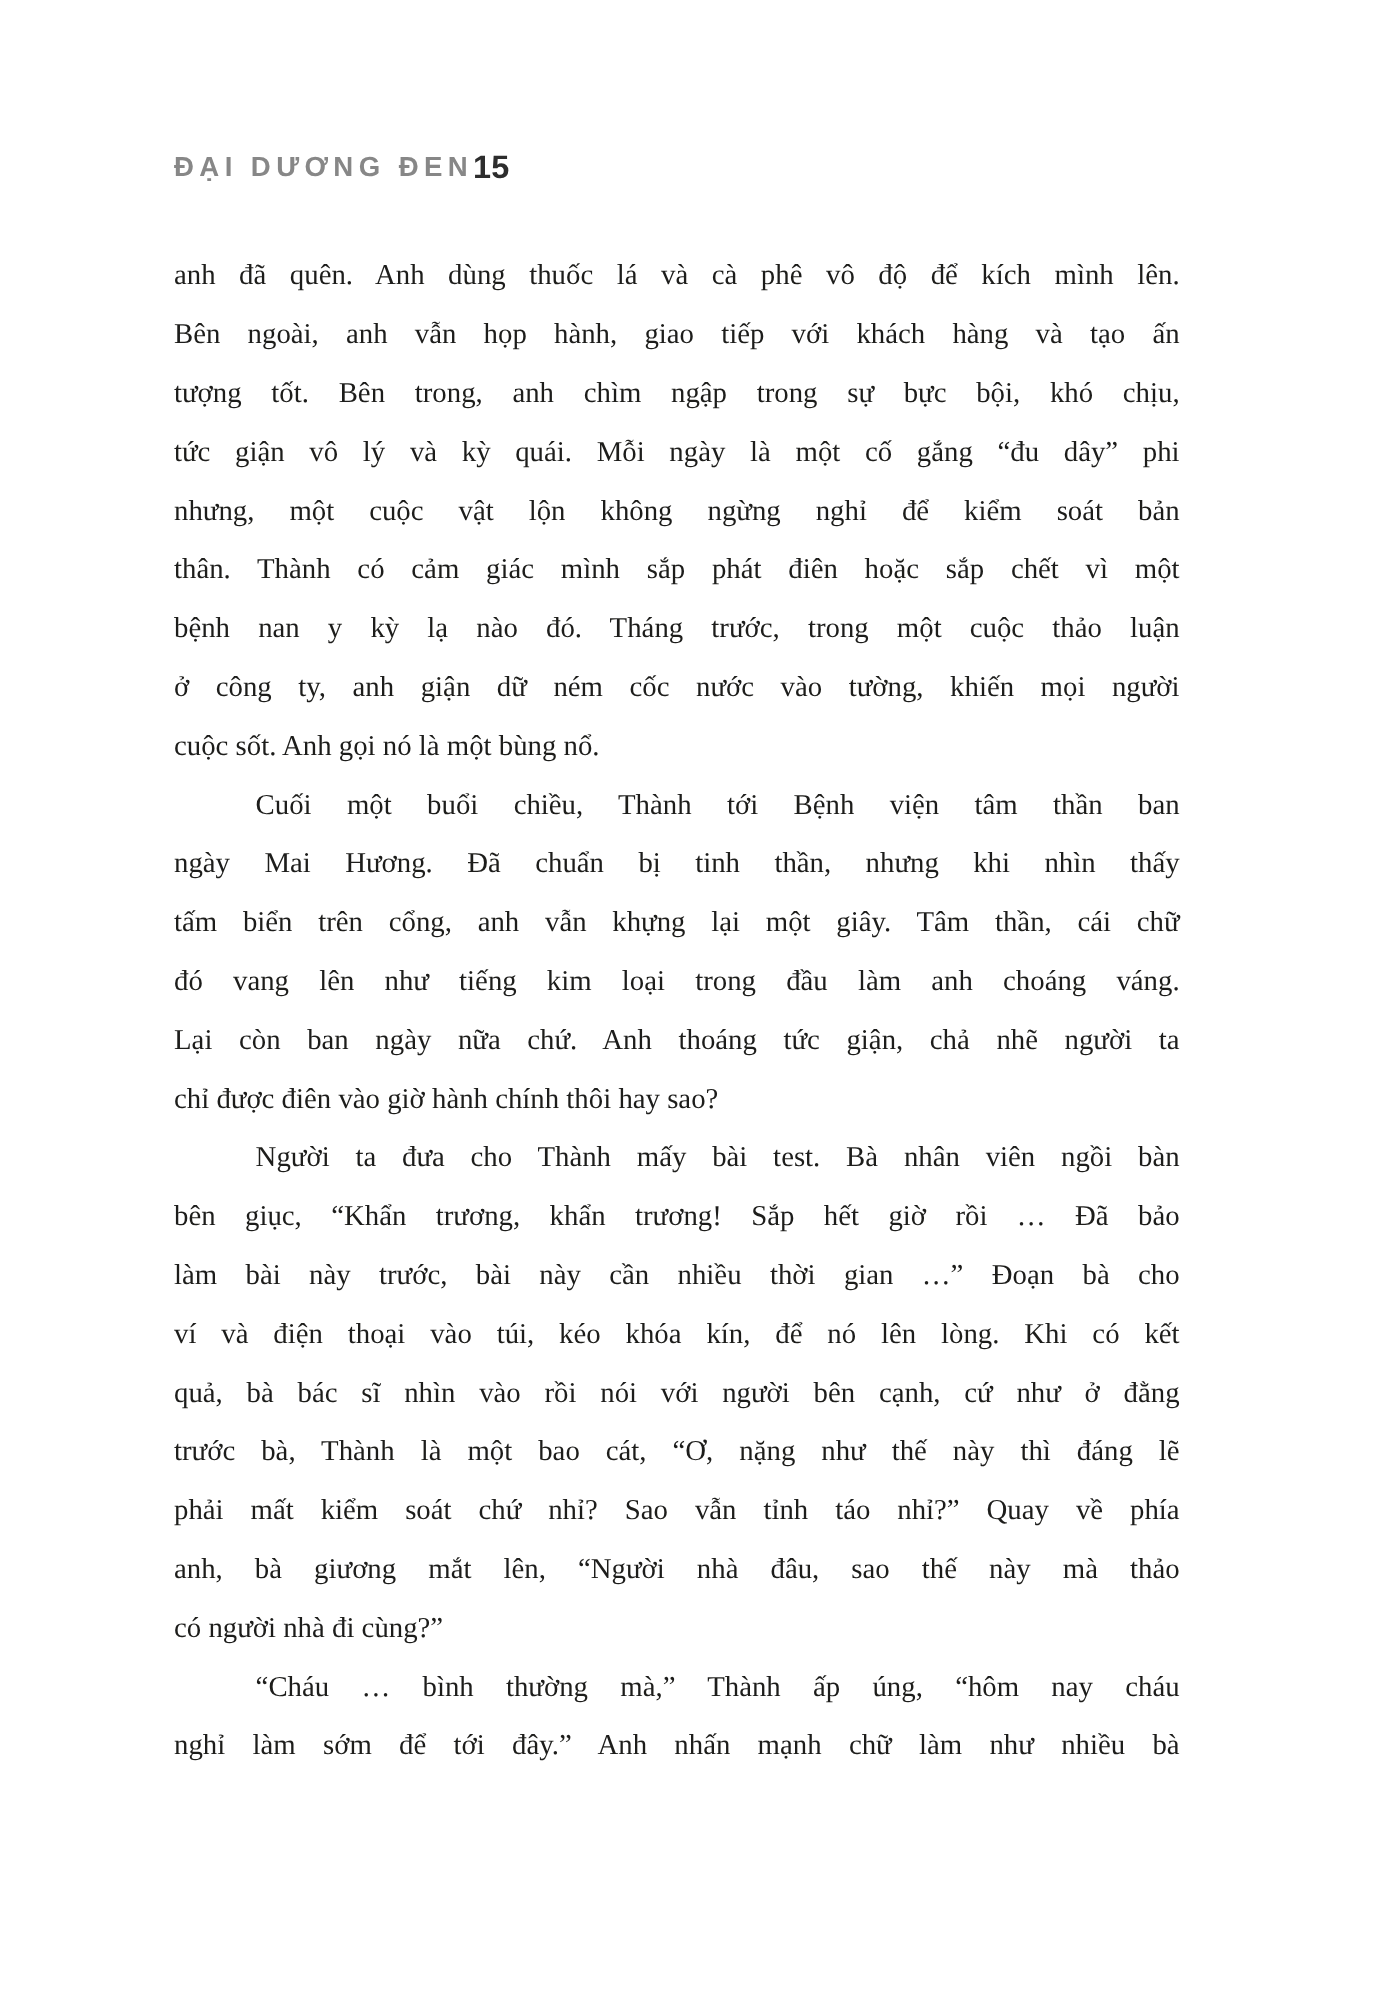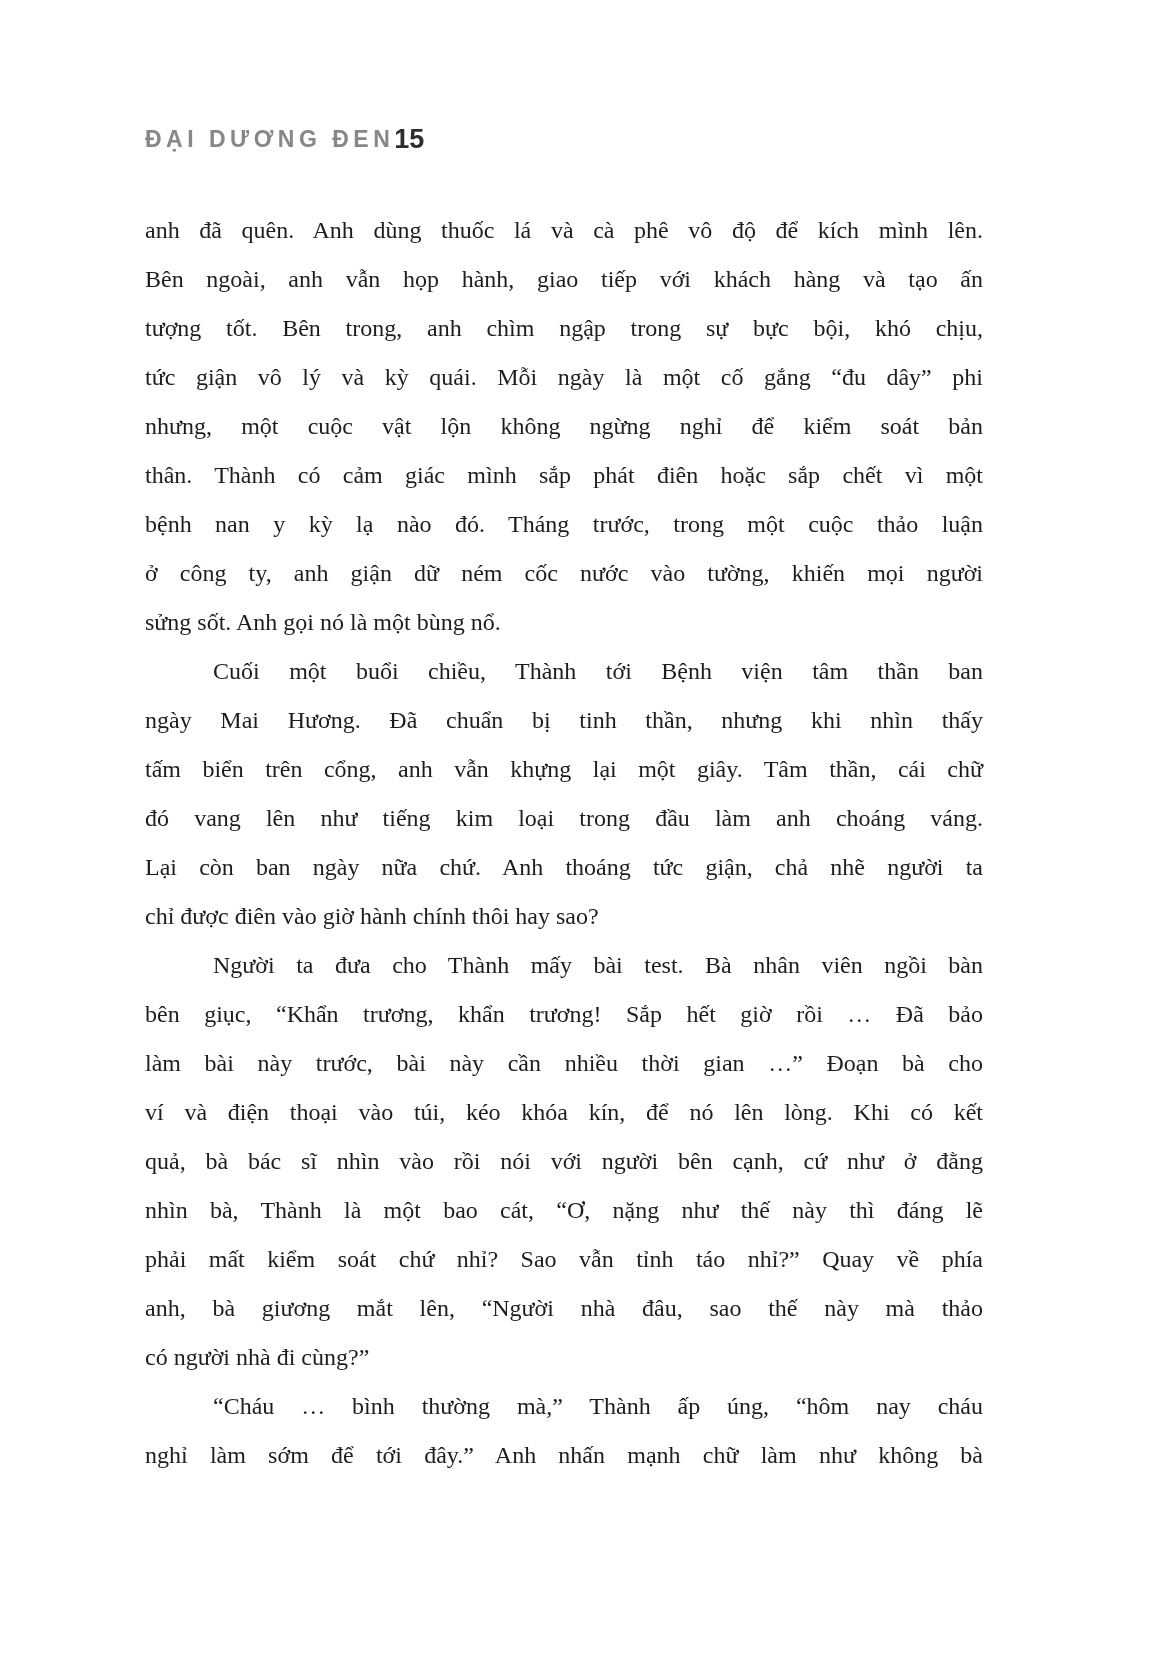--- a/index.html
+++ b/index.html
@@ -72,39 +72,39 @@
   <div class="body-text">
       <div class="paragraph">
         <div class="line just"><span class="seg">anh đã quên. Anh dùng thuốc lá và cà phê vô độ để kích mình lên.</span></div>
         <div class="line just"><span class="seg">Bên ngoài, anh vẫn họp hành, giao tiếp với khách hàng và tạo ấn</span></div>
         <div class="line just"><span class="seg">tượng tốt. Bên trong, anh chìm ngập trong sự bực bội, khó chịu,</span></div>
         <div class="line just"><span class="seg">tức giận vô lý và kỳ quái. Mỗi ngày là một cố gắng “đu dây” phi</span></div>
         <div class="line just"><span class="seg">nhưng, một cuộc vật lộn không ngừng nghỉ để kiểm soát bản</span></div>
         <div class="line just"><span class="seg">thân. Thành có cảm giác mình sắp phát điên hoặc sắp chết vì một</span></div>
         <div class="line just"><span class="seg">bệnh nan y kỳ lạ nào đó. Tháng trước, trong một cuộc thảo luận</span></div>
         <div class="line just"><span class="seg">ở công ty, anh giận dữ ném cốc nước vào tường, khiến mọi người</span></div>
-        <div class="line"><span class="seg">sửng sốt. Anh gọi nó là một bùng nổ.</span></div>
+        <div class="line"><span class="seg">cuộc sốt. Anh gọi nó là một bùng nổ.</span></div>
       </div>
       <div class="paragraph">
         <div class="line just indent"><span class="seg">Cuối một buổi chiều, Thành tới Bệnh viện tâm thần ban</span></div>
         <div class="line just"><span class="seg">ngày Mai Hương. Đã chuẩn bị tinh thần, nhưng khi nhìn thấy</span></div>
         <div class="line just"><span class="seg">tấm biển trên cổng, anh vẫn khựng lại một giây. </span><span class="seg it">Tâm thần</span><span class="seg">, cái chữ</span></div>
         <div class="line just"><span class="seg">đó vang lên như tiếng kim loại trong đầu làm anh choáng váng.</span></div>
         <div class="line just"><span class="seg">Lại còn </span><span class="seg it">ban ngày</span><span class="seg"> nữa chứ. Anh thoáng tức giận, chả nhẽ người ta</span></div>
         <div class="line"><span class="seg">chỉ được điên vào giờ hành chính thôi hay sao?</span></div>
       </div>
       <div class="paragraph">
         <div class="line just indent"><span class="seg">Người ta đưa cho Thành mấy bài test. Bà nhân viên ngồi bàn</span></div>
         <div class="line just"><span class="seg">bên giục, “Khẩn trương, khẩn trương! Sắp hết giờ rồi … Đã bảo</span></div>
         <div class="line just"><span class="seg">làm bài này trước, bài này cần nhiều thời gian …” Đoạn bà cho</span></div>
         <div class="line just"><span class="seg">ví và điện thoại vào túi, kéo khóa kín, để nó lên lòng. Khi có kết</span></div>
         <div class="line just"><span class="seg">quả, bà bác sĩ nhìn vào rồi nói với người bên cạnh, cứ như ở đằng</span></div>
-        <div class="line just"><span class="seg">nhìn bà, Thành là một bao cát, “Ơ, nặng như thế này thì đáng lẽ</span></div>
+        <div class="line just"><span class="seg">trước bà, Thành là một bao cát, “Ơ, nặng như thế này thì đáng lẽ</span></div>
         <div class="line just"><span class="seg">phải mất kiểm soát chứ nhỉ? Sao vẫn tỉnh táo nhỉ?” Quay về phía</span></div>
         <div class="line just"><span class="seg">anh, bà giương mắt lên, “Người nhà đâu, sao thế này mà thảo</span></div>
         <div class="line"><span class="seg">có người nhà đi cùng?”</span></div>
       </div>
       <div class="paragraph">
         <div class="line just indent"><span class="seg">“Cháu … bình thường mà,” Thành ấp úng, “hôm nay cháu</span></div>
-        <div class="line just"><span class="seg">nghỉ làm sớm để tới đây.” Anh nhấn mạnh chữ </span><span class="seg it">làm</span><span class="seg"> như không bà</span></div>
+        <div class="line just"><span class="seg">nghỉ làm sớm để tới đây.” Anh nhấn mạnh chữ </span><span class="seg it">làm</span><span class="seg"> như nhiều bà</span></div>
       </div>
     </div>
 </div>
 
 </body></html>

